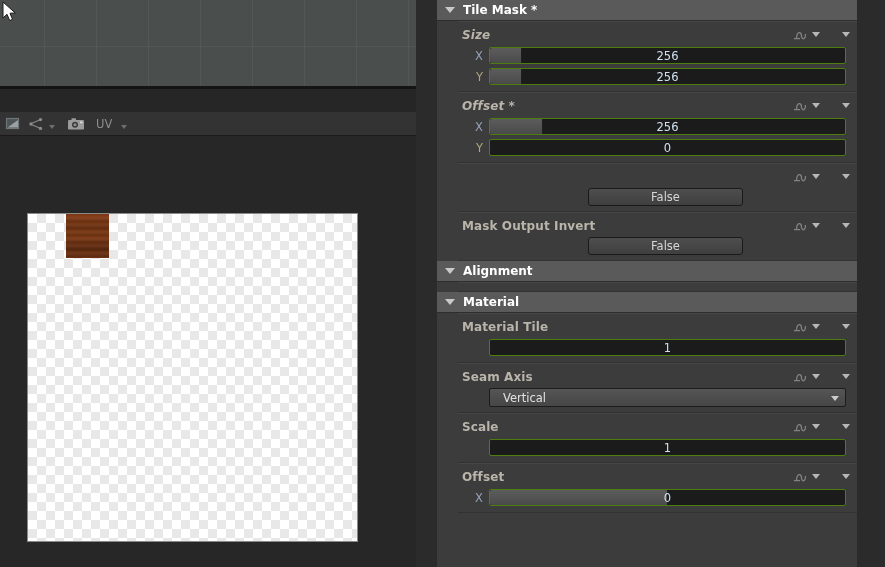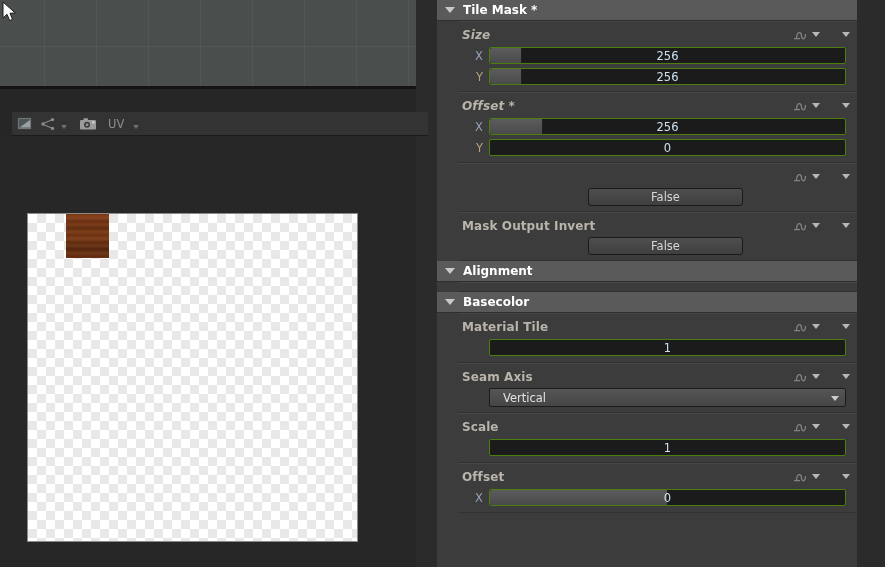--- a/index.html
+++ b/index.html
@@ -41,21 +41,21 @@
     letter-spacing: .2px; padding-left: 52px;
   }
   .winbtn {
     width: 18px; height: 22px; display: flex; align-items: center; justify-content: center;
     border-left: 1px solid #303030; color: #bdbdbd;
   }
   .winbtn:last-child { border-right: none; margin-right: 2px; }
 
   
   #basecolor-toolbar {
-    position: absolute; left: 12px; top: 112px; width: 416px; height: 24px;
+    position: absolute; left: 0; top: 112px; width: 416px; height: 24px;
     background: #333333; border-bottom: 1px solid #1b1b1b;
     display: flex; align-items: center; gap: 2px; padding-left: 1px;
   }
   .tool { display: flex; align-items: center; justify-content: center; height: 22px; }
   .tiny-caret { width: 0; height: 0; border-left: 3.5px solid transparent; border-right: 3.5px solid transparent; border-top: 4px solid #6d6d6d; }
   #uv-label { color: #8d8d8d; font-size: 11.5px; margin-left: 6px; }
 
   
   #canvas-area {
     position: absolute; left: 0; top: 136px; width: 416px; height: 431px;
@@ -299,21 +299,21 @@
           </div>
         </div>
         <div class="section-header">
           <div class="sec-caret"></div>
           <span class="sec-title">Alignment</span>
         </div>
         <div class="prop-block">
         </div>
         <div class="section-header">
           <div class="sec-caret"></div>
-          <span class="sec-title">Basecolor</span>
+          <span class="sec-title">Material</span>
         </div>
         <div class="prop-block">
           <div class="prop-head">
             <span class="prop-label">Material Tile</span>
             <div class="spacer"></div>
             <svg class="fn-icon" viewBox="0 0 18 16">
               <path d="M4.5 12 C4.5 4, 9.5 4, 9.5 9 C9.5 13, 13.5 13, 13.5 7" fill="none" stroke="#9a9a9a" stroke-width="1.3"></path>
               <line x1="2" y1="11.6" x2="8" y2="11.6" stroke="#9a9a9a" stroke-width="1.3"></line>
             </svg>
             <div class="caret-sm"></div>

